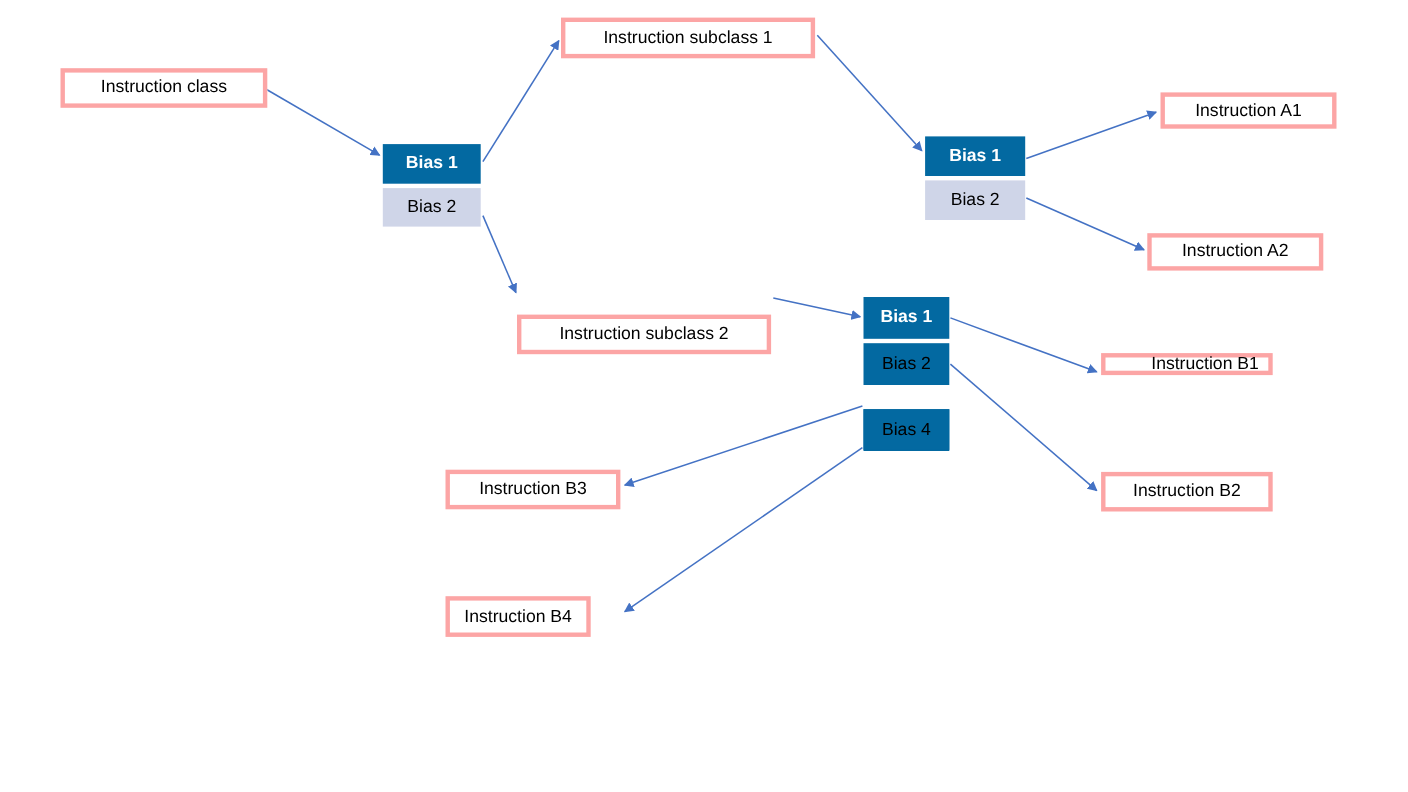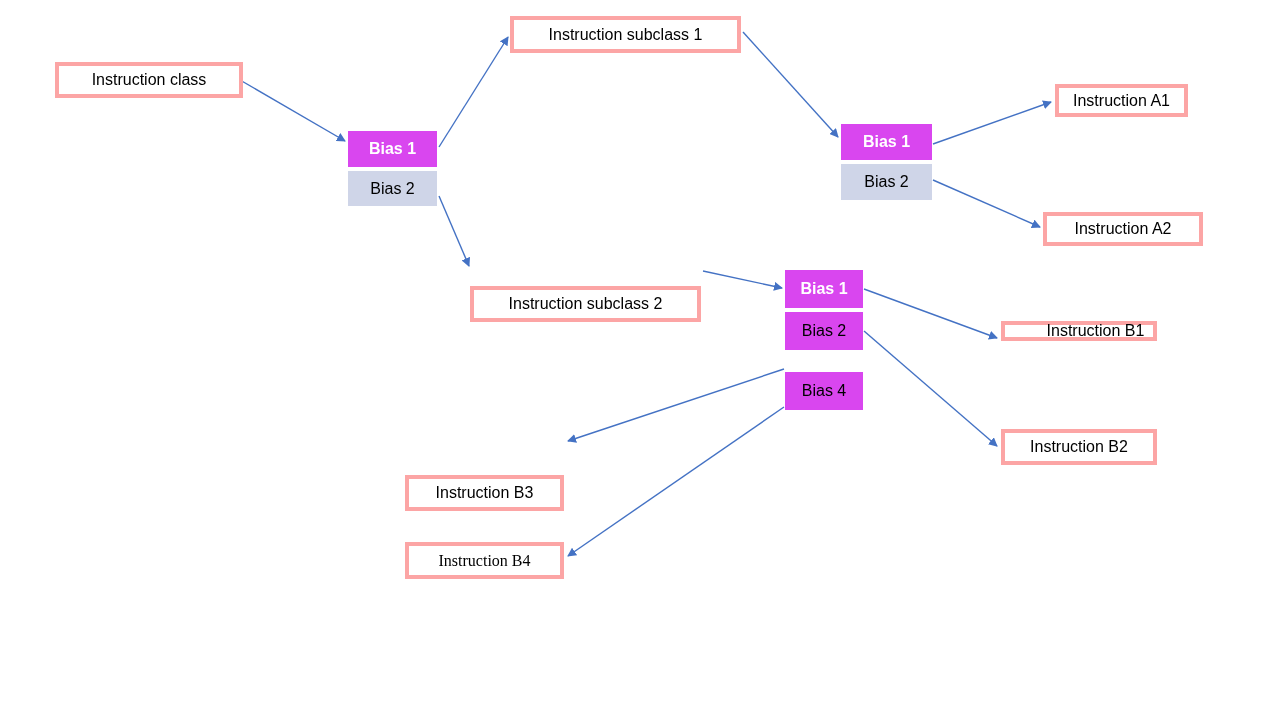--- a/index.html
+++ b/index.html
@@ -23,21 +23,21 @@
     justify-content: center;
     box-sizing: border-box;
     font-size: 16px;
     color: #000000;
     white-space: nowrap;
   }
   .outline {
     background: #ffffff;
     border: 4px solid #fca5a5;
   }
-  .fill-blue   { background: #d946ef; }
+  .fill-blue   { background: #0369a1; }
   .fill-light  { background: #CFD5E8; }
   .primary     { color: #ffffff; font-weight: bold; }
 </style>
 </head>
 <body>
 
 <div class="canvas">
 
   <svg class="arrows" viewBox="0 0 1280 720" xmlns="http://www.w3.org/2000/svg">
     <defs>
@@ -62,26 +62,26 @@
 
   <div class="node fill-blue primary" style="left:348px; top:131px; width:89px; height:36px;">Bias 1</div>
   <div class="node fill-light" style="left:348px; top:171px; width:89px; height:35px;">Bias 2</div>
 
   <div class="node outline" style="left:510px; top:16px; width:231px; height:37px;">Instruction subclass 1</div>
   <div class="node outline" style="left:470px; top:258px; width:231px; height:36px;margin-top:28px;">Instruction subclass 2</div>
 
   <div class="node fill-blue primary" style="left:841px; top:124px; width:91px; height:36px;">Bias 1</div>
   <div class="node fill-light" style="left:841px; top:164px; width:91px; height:36px;">Bias 2</div>
 
-  <div class="node outline" style="left:1055px; top:84px; width:133px; height:33px;">Instruction A1</div>
+  <div class="node outline" style="left:1055px; top:84px; width:160px; height:33px;">Instruction A1</div>
   <div class="node outline" style="left:1043px; top:212px; width:160px; height:34px;">Instruction A2</div>
 
   <div class="node fill-blue primary" style="left:785px; top:270px; width:78px; height:38px;">Bias 1</div>
   <div class="node fill-blue" style="left:785px; top:312px; width:78px; height:38px;">Bias 2</div>
   <div class="node fill-blue" style="left:785px; top:372px; width:78px; height:38px;">Bias 3</div>
   <div class="node fill-blue" style="left:785px; top:372px; width:78px; height:37px;">Bias 4</div>
 
   <div class="node outline" style="left:1001px; top:321px; width:156px; height:20px;padding-left:33px;">Instruction B1</div>
   <div class="node outline" style="left:1001px; top:429px; width:156px; height:36px;text-align:center;">Instruction B2</div>
-  <div class="node outline" style="left:405px; top:427px; width:159px; height:36px;margin-top:48px;">Instruction B3</div>
-  <div class="node outline" style="left:405px; top:542px; width:159px; height:37px;font-family:Liberation Serif, serif;">Instruction B4</div>
+  <div class="node outline" style="left:405px; top:427px; width:159px; height:36px;">Instruction B3</div>
+  <div class="node outline" style="left:405px; top:542px; width:132px; height:37px;">Instruction B4</div>
 
 </div>
 
 </body></html>

